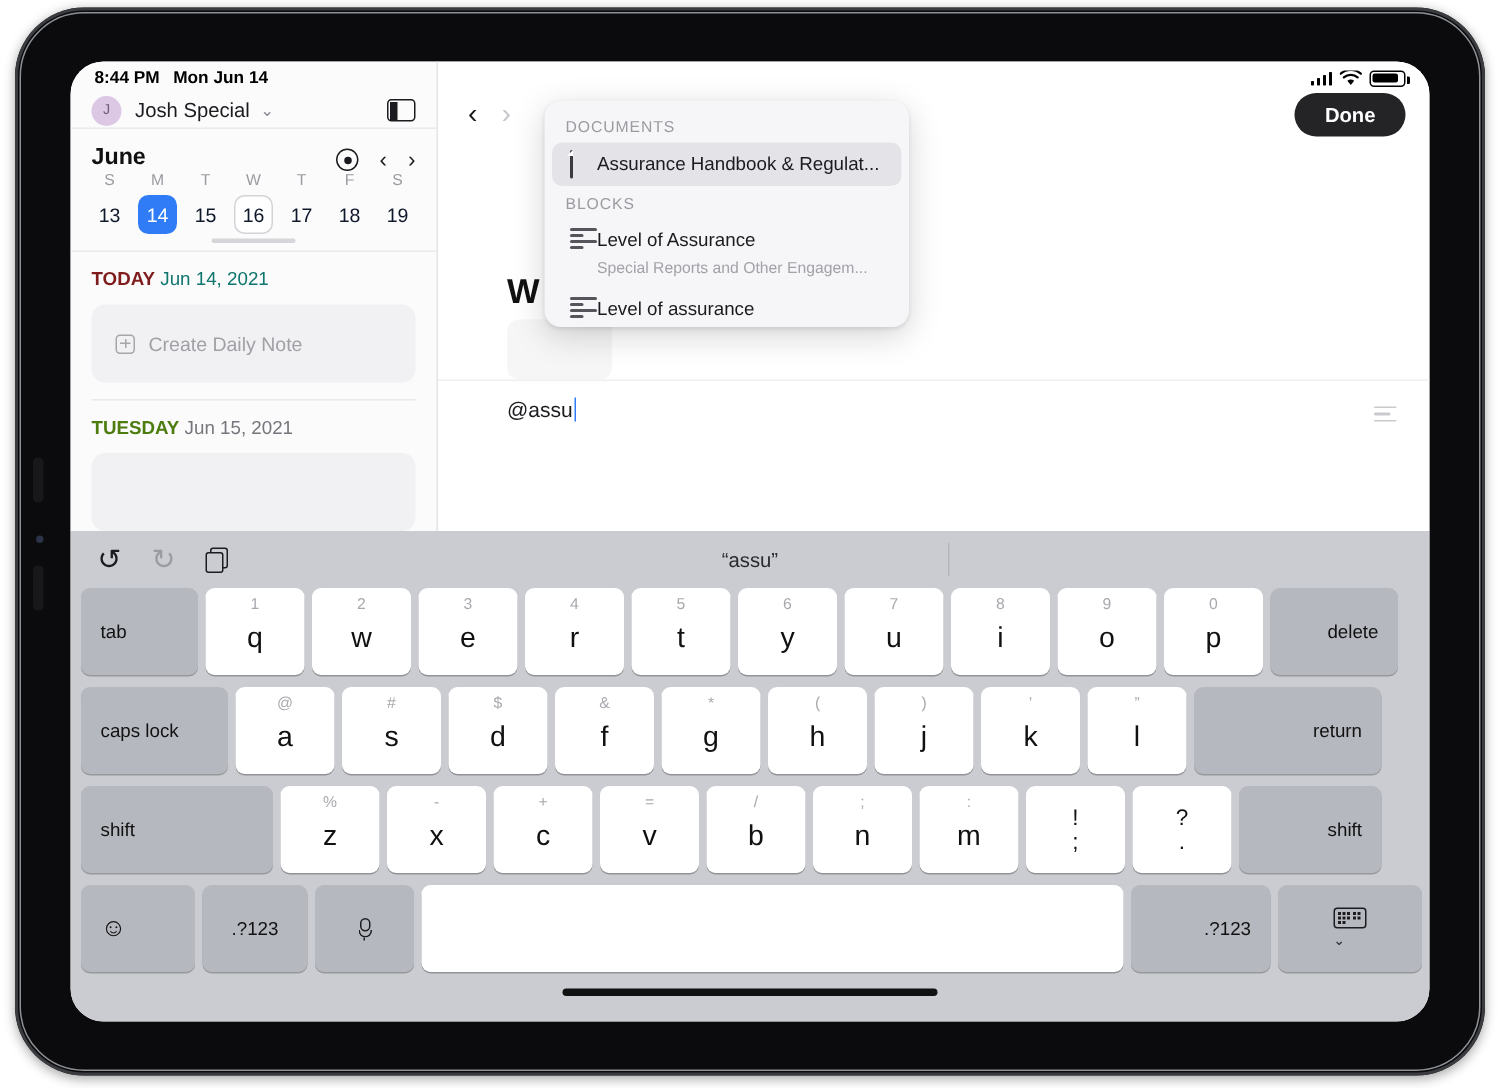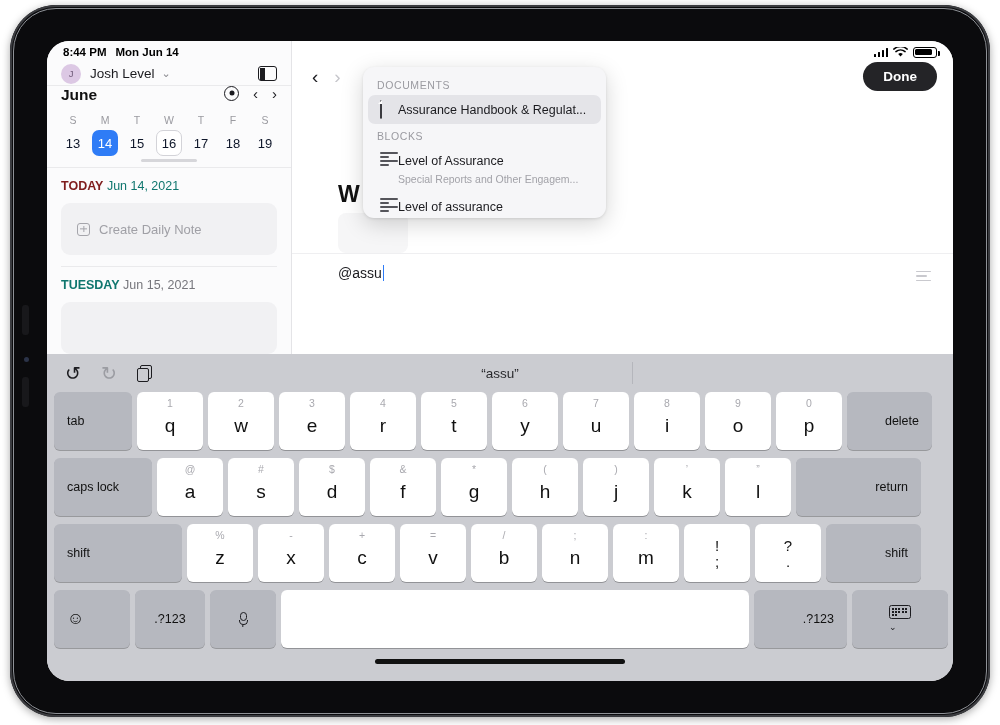--- a/index.html
+++ b/index.html
@@ -93,21 +93,21 @@
     margin-right: 9px; font-weight: 500;
   }
   #account-name { font-size: 13.5px; color: #1b1b1f; font-weight: 500; }
   #account-chevron { margin-left: 7px; color: #8a8a90; font-size: 11px; }
   #sidebar-toggle-btn { margin-left: auto; width: 19px; height: 15px; position: relative; }
   #sidebar-toggle-btn .outer { position:absolute; inset:0; border:1.6px solid #1b1b1f; border-radius:3px;}
   #sidebar-toggle-btn .fill { position:absolute; left:1.6px; top:1.6px; bottom:1.6px; width:5.5px; background:#1b1b1f;}
 
   #month-row {
     height: 34px; padding: 0 14px;
-    display: flex; align-items: flex-start;
+    display: flex; align-items: flex-end;
   }
   #month-label { font-size: 15.5px; font-weight: bold; color: #111; }
   #month-controls { margin-left: auto; display: flex; align-items: center; gap: 14px; }
   .circ-icon { width: 15px; height: 15px; border: 1.6px solid #1a1a1f; border-radius: 50%; position: relative; }
   .circ-icon::after { content:""; position:absolute; left:50%; top:50%; transform:translate(-50%,-50%); width:5px; height:5px; border-radius:50%; background:#1a1a1f;}
   .chev { font-size: 15px; color: #1a1a1f; line-height: 1; }
 
   #weekday-row, #daynum-row { display: flex; padding: 0 10px; }
   #weekday-row .cell, #daynum-row .cell { flex: 1; text-align: center; }
   #weekday-row { height: 19px; }
@@ -120,21 +120,21 @@
   }
   .daynum.selected { background: #2f7cf6; color: #fff; font-weight: 500; }
   .daynum.outlined { border: 1px solid #d3d3d8; background: #fff; }
   #calendar-grabber { width: 56px; height: 4px; border-radius: 2px; background: #d6d6da; margin: 2px auto 0 auto; }
   #calendar-divider { height: 1px; background: #eaeaec; margin-top: 5px; }
 
   .day-section { padding: 11px 14px 0 14px; }
   .day-head { font-size: 12.5px; }
   .day-head .dow { font-weight: bold; }
   .day-head .dow.today { color: #7f1d1d; }
-  .day-head .dow.plain { color: #0f766e; }
+  .day-head .dow.plain { color: #4d7c0f; }
   .day-head .dt.today { color: #0f766e; }
   .day-head .dt.plain { color: #76767c; }
   .note-card {
     margin-top: 10px; height: 52px;
     background: #f1f1f3; border-radius: 9px;
     display: flex; align-items: center; padding-left: 16px;
   }
   .plus-box { width: 13px; height: 13px; border: 1.4px solid #a5a5ab; border-radius: 3px; position: relative; margin-right: 9px; }
   .plus-box::before, .plus-box::after { content:""; position:absolute; background:#a5a5ab; }
   .plus-box::before { left:50%; top:2.3px; bottom:2.3px; width:1.3px; transform:translateX(-50%); }
@@ -263,21 +263,21 @@
             <i></i>
           </span>
       </span>
     </div>
 
     <div id="app-body">
 
       <div id="sidebar">
         <div id="sidebar-header">
           <div id="avatar">J</div>
-          <span id="account-name">Josh Level</span>
+          <span id="account-name">Josh Special</span>
           <span id="account-chevron">⌄</span>
           <div id="sidebar-toggle-btn">
             <span class="outer"></span>
               <span class="fill"></span>
           </div>
         </div>
 
         <div id="month-row">
           <span id="month-label">June</span>
           <span id="month-controls">

